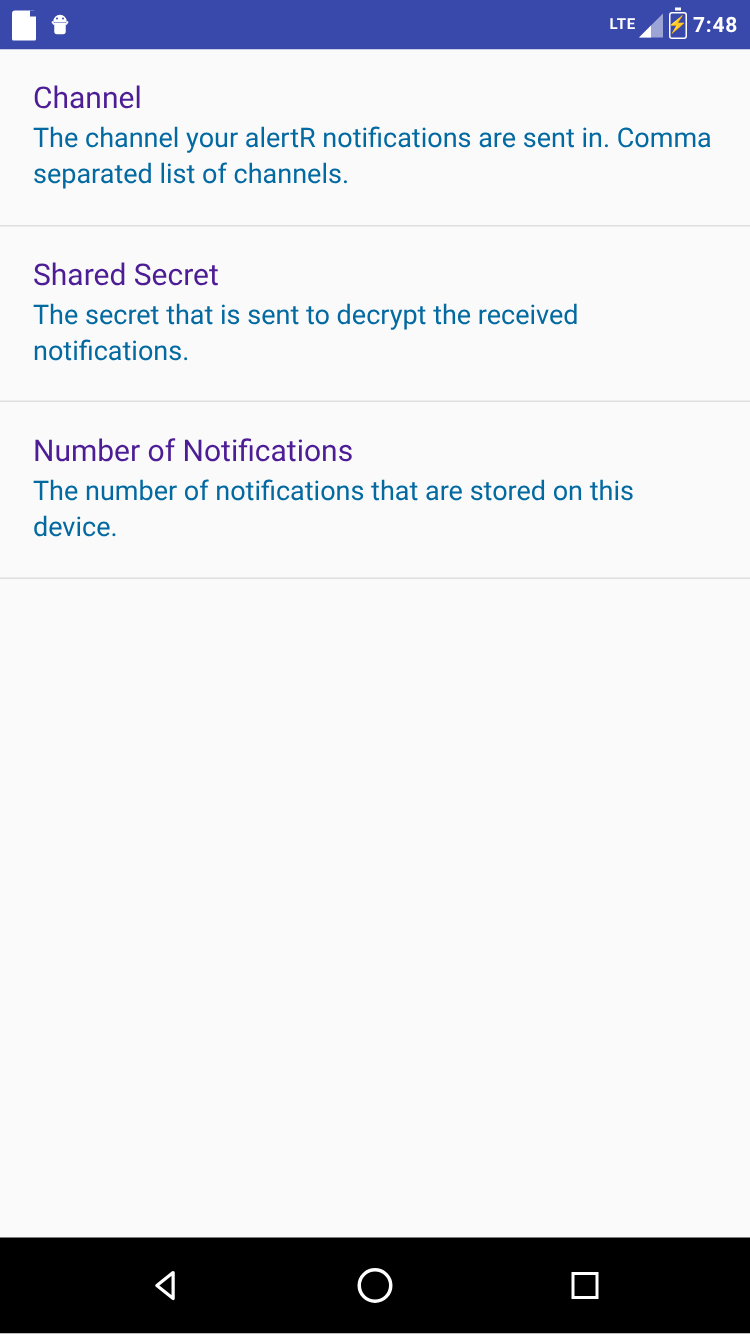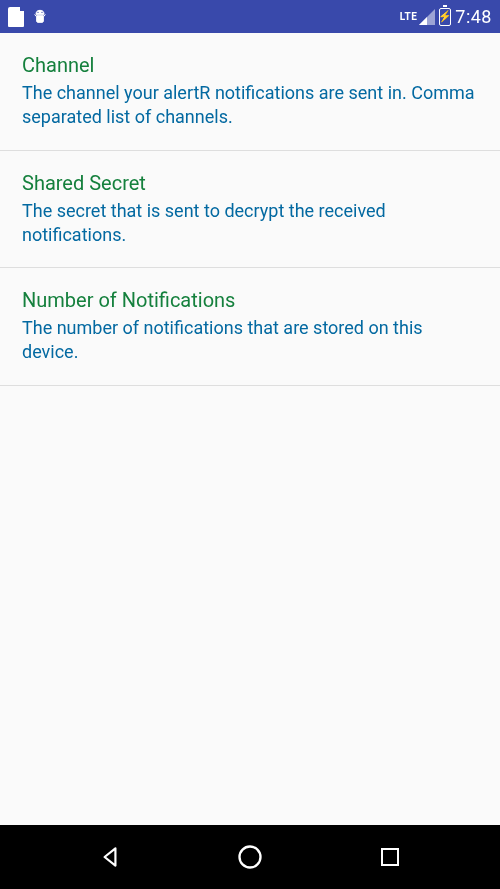--- a/index.html
+++ b/index.html
@@ -15,40 +15,40 @@
       height: 33px;
       background: #3949ab;
       display: flex;
       align-items: center;
       justify-content: space-between;
       padding: 0 8px;
       color: #fff;
     }
     .status-left { display: flex; align-items: center; gap: 8px; }
     .status-right { display: flex; align-items: center; gap: 4px; }
-    .status-time { font-size: 18px; font-weight: 400; letter-spacing: 0.5px; }
+    .status-time { font-size: 14px; font-weight: 700; letter-spacing: 0.5px; }
     .lte { font-size: 10px; font-weight: 700; letter-spacing: 0.5px; margin-right: -2px; }
     .sd-icon { width: 16px; height: 20px; background: #fff; border-radius: 2px 2px 1px 1px; position: relative; }
     .sd-icon::before { content: ""; position: absolute; top: 0; right: 0; width: 4px; height: 4px; background: #3949ab; }
     .robot-icon { width: 16px; height: 16px; }
     .signal-icon { width: 0; height: 0; border-style: solid; border-width: 0 0 16px 16px; border-color: transparent transparent rgba(255,255,255,0.5) transparent; position: relative; }
     .signal-icon::after { content: ""; position: absolute; bottom: -16px; left: -16px; width: 0; height: 0; border-style: solid; border-width: 0 0 8px 8px; border-color: transparent transparent #fff transparent; }
     .battery-icon { width: 12px; height: 18px; border: 1.5px solid #fff; border-radius: 2px; position: relative; display: flex; align-items: center; justify-content: center; }
     .battery-icon::before { content: ""; position: absolute; top: -4px; left: 3px; width: 4px; height: 2px; background: #fff; }
     .bolt { color: #fff; font-size: 11px; line-height: 1; }
 
     .content { background: #fafafa; }
     .setting-item {
       padding: 20px 22px 20px 22px;
       border-bottom: 1px solid #dedede;
       cursor: pointer;
     }
     .setting-title {
       font-size: 20px;
-      color: #15803d;
+      color: #4c1d95;
       margin-bottom: 4px;
     }
     .setting-desc {
       font-size: 18px;
       color: #0369a1;
       line-height: 1.35;
     }
 
     .nav-bar {
       position: absolute;

